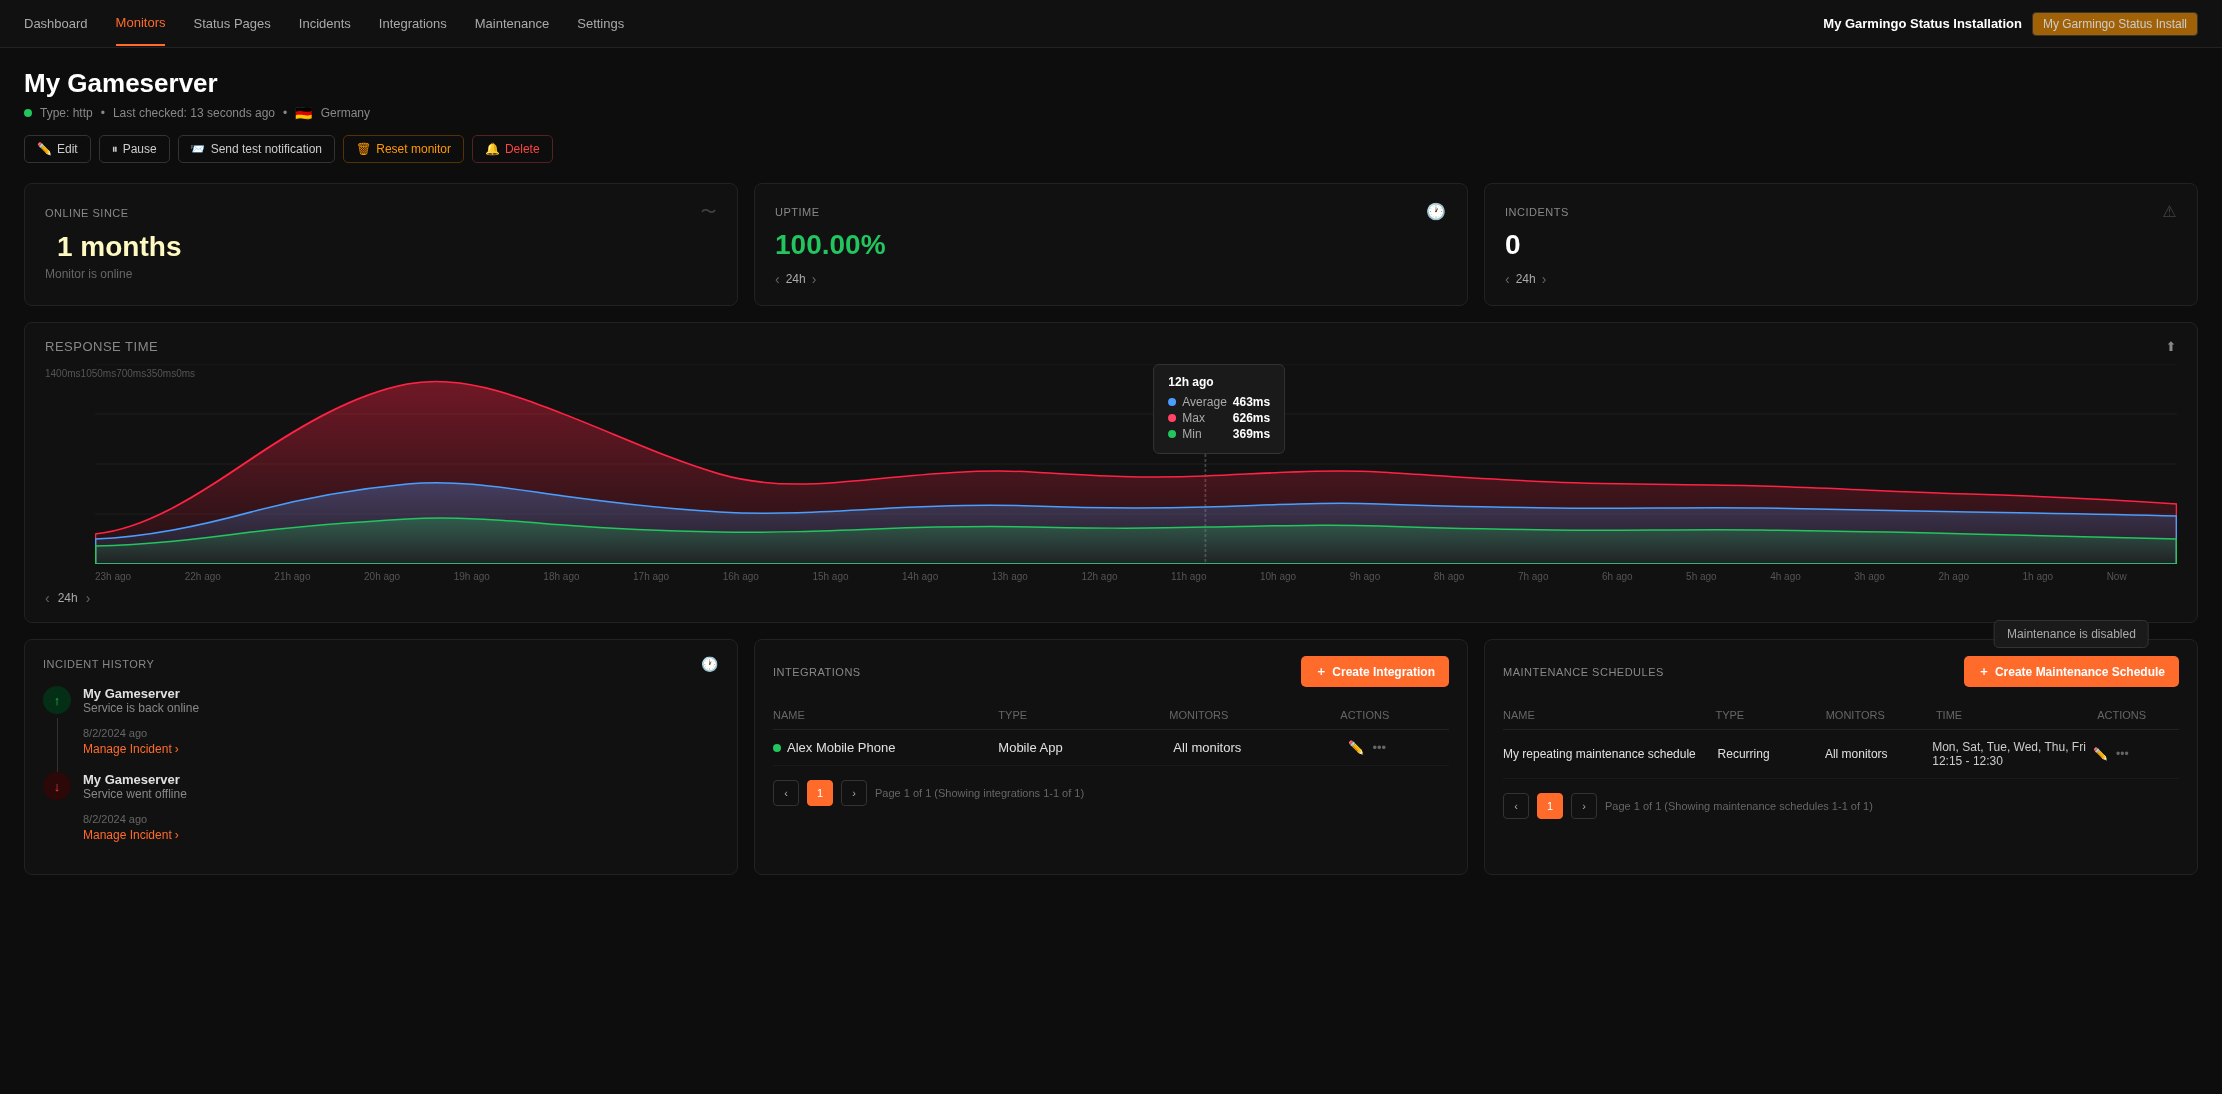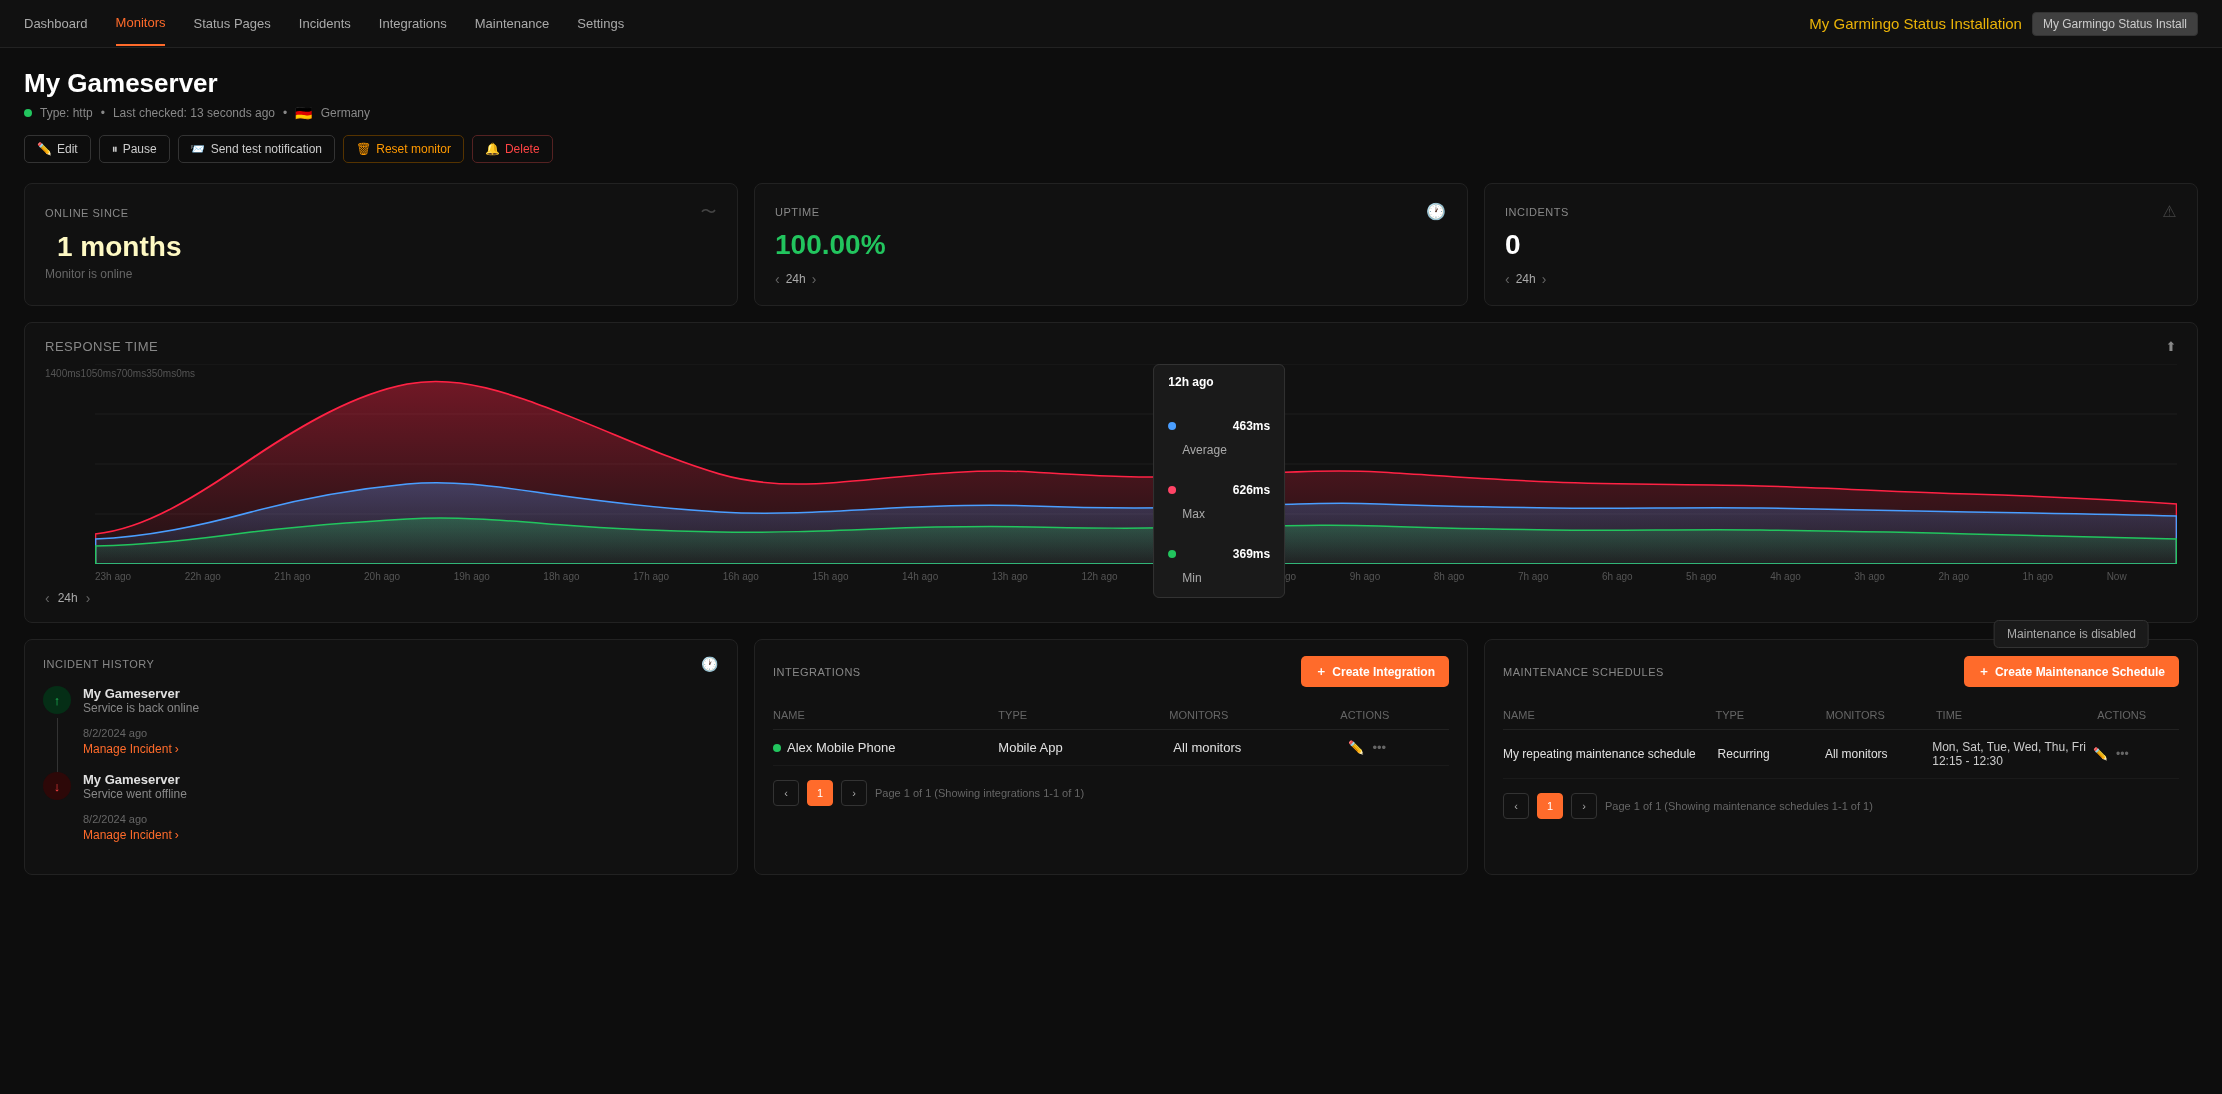--- a/index.html
+++ b/index.html
@@ -25,23 +25,23 @@
       text-decoration: none;
       font-size: 13px;
       padding: 14px 0;
       cursor: pointer;
     }
     .nav-link.active {
       color: #ff6b2b;
       border-bottom: 2px solid #ff6b2b;
     }
     .nav-right { display: flex; align-items: center; gap: 10px; }
-    .nav-title { color: #eab308; font-size: 15px; }
+    .nav-title { color: #ffffff; font-size: 13px; font-weight: bold; }
     .nav-dropdown {
-      background: #404040;
+      background: #a16207;
       border: 1px solid #333;
       border-radius: 4px;
       padding: 4px 10px;
       color: #ccc;
       font-size: 12px;
       cursor: pointer;
     }
     
     .page { padding: 20px 24px; }
     .monitor-title { font-size: 26px; font-weight: 700; color: #fff; margin-bottom: 6px; }
@@ -103,21 +103,21 @@
       top: 20px;
       left: 50%;
       transform: translateX(-50%);
       pointer-events: none;
       z-index: 10;
       white-space: nowrap;
     }
     .tooltip-title { font-weight: 600; margin-bottom: 6px; color: #fff; font-size: 12px; }
     .tooltip-row { display: flex; align-items: center; gap: 6px; margin: 2px 0; }
     .tooltip-dot { width: 8px; height: 8px; border-radius: 50%; }
-    .tooltip-label { flex: 1; color: #aaa; margin-top: 48px; }
+    .tooltip-label { flex: 1; color: #aaa; }
     .tooltip-val { color: #fff; font-weight: 600; }
     
     .bottom-row { display: grid; grid-template-columns: 1fr 1fr 1fr; gap: 16px; }
     .section-card {
       background: #111;
       border: 1px solid #222;
       border-radius: 8px;
       padding: 16px 18px;
     }
     .section-header { display: flex; justify-content: space-between; align-items: center; margin-bottom: 14px; }

